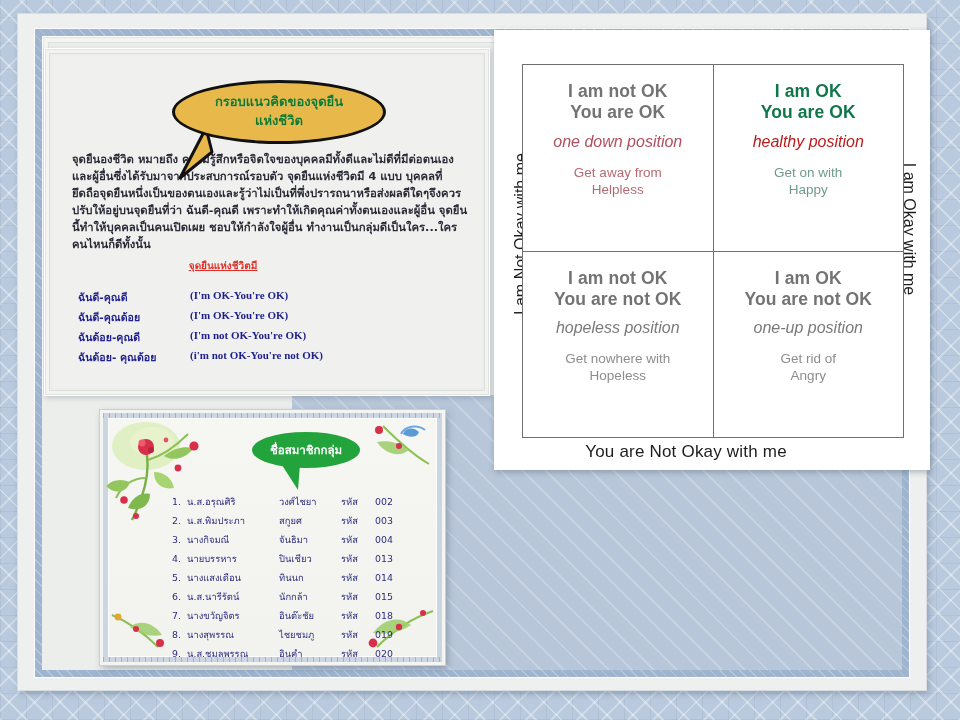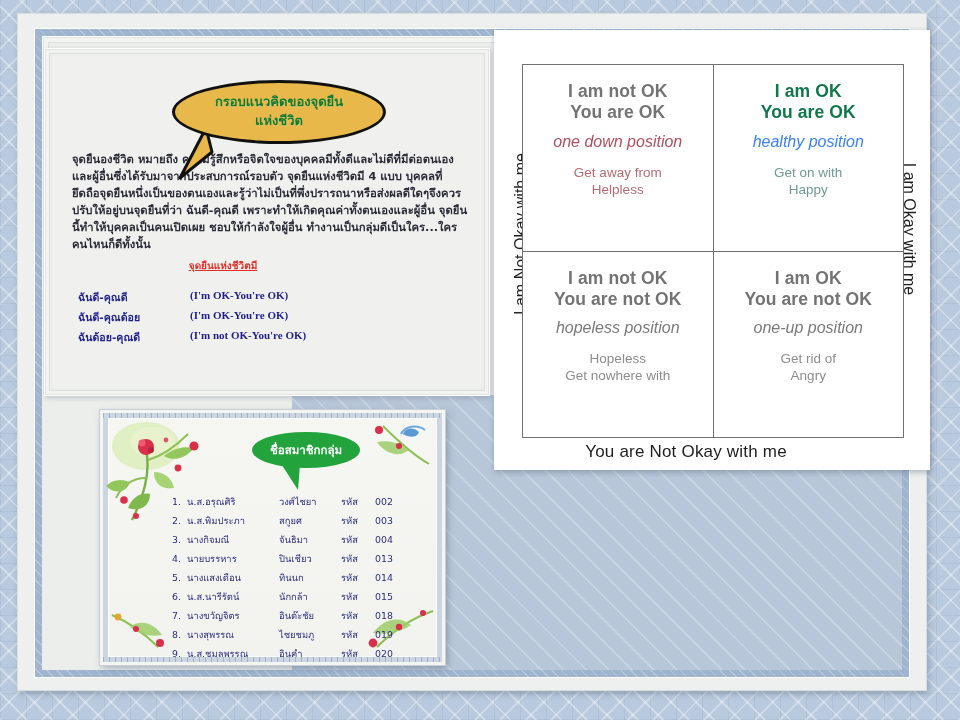--- a/index.html
+++ b/index.html
@@ -138,21 +138,21 @@
     background:#707070;gap:1px;
   }
   .cell{background:#ffffff;padding:16px 10px 8px 10px;text-align:center;}
   .cell .hdr{font-weight:bold;font-size:17.5px;line-height:1.22;letter-spacing:.1px;}
   .cell .sub{font-style:italic;font-size:16px;margin-top:8px;line-height:1.2;}
   .cell .act{font-size:13.5px;margin-top:14px;line-height:1.25;}
   .red .hdr{color:#737373;}
   .red .sub{color:#b05060;}
   .red .act{color:#b56a72;}
   .green .hdr{color:#10774a;}
-  .green .sub{color:#3b82f6;}
+  .green .sub{color:#b91c1c;}
   .green .act{color:#6f9a90;}
   .grey .sub{color:#7a7a7a;}
   .grey .act{color:#8d8d8d;}
 
   
   #card-bottom{
     position:absolute;left:100px;top:410px;width:345px;height:255px;
     background:#f4f5f1;
     box-shadow:0 0 0 1px #c8cfd8, 2px 3px 7px rgba(70,85,105,.45);
     overflow:hidden;
@@ -238,20 +238,24 @@
     <div class="en">(I'm OK-You're OK)</div>
   </div>
   <div class="row">
     <div class="th">ฉันดี-คุณด้อย</div>
     <div class="en">(I'm OK-You're OK)</div>
   </div>
   <div class="row">
     <div class="th">ฉันด้อย-คุณดี</div>
     <div class="en">(I'm not OK-You're OK)</div>
   </div>
+  <div class="row">
+    <div class="th">ฉันด้อย- คุณด้อย</div>
+    <div class="en">(i'm not OK-You're not OK)</div>
+  </div>
 </div>
 
 <div id="matrix">
 
   <div id="matrix-title-bottom">You are Not Okay with me</div>
   <div id="matrix-title-left">I am Not Okay with me</div>
   <div id="matrix-title-right">I am Okay with me</div>
 
   <div id="grid">
 
@@ -279,22 +283,22 @@
       </div>
     </div>
 
     <div class="cell red grey">
       <div class="hdr">
         <div>I am not OK</div>
         <div>You are not OK</div>
       </div>
       <div class="sub">hopeless position</div>
       <div class="act">
+        <div>Get nowhere with</div>
         <div>Hopeless</div>
-        <div>Get nowhere with</div>
       </div>
     </div>
 
     <div class="cell red grey">
       <div class="hdr">
         <div>I am OK</div>
         <div>You are not OK</div>
       </div>
       <div class="sub">one-up position</div>
       <div class="act">

